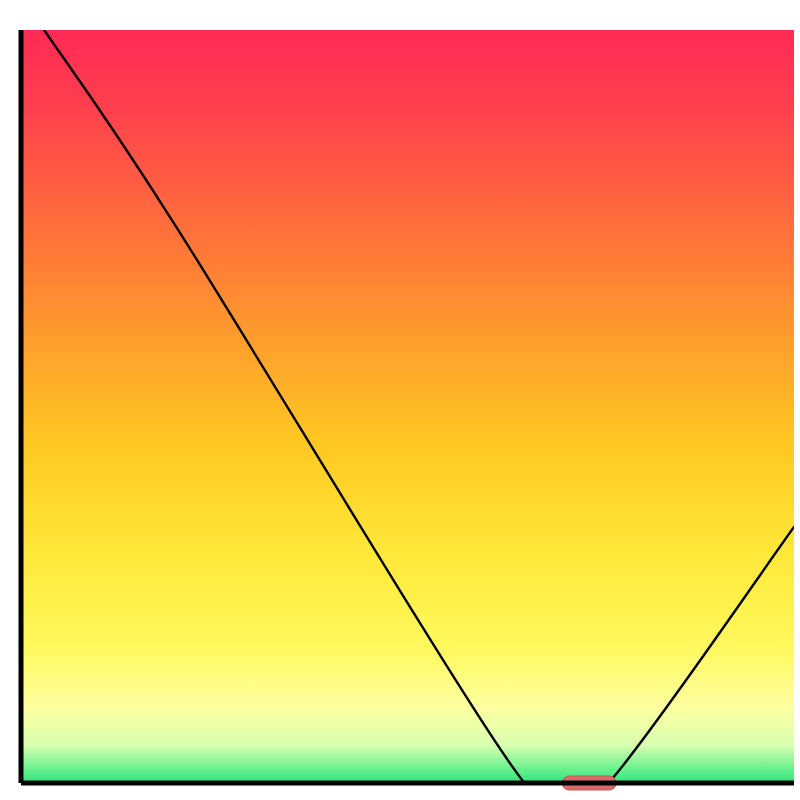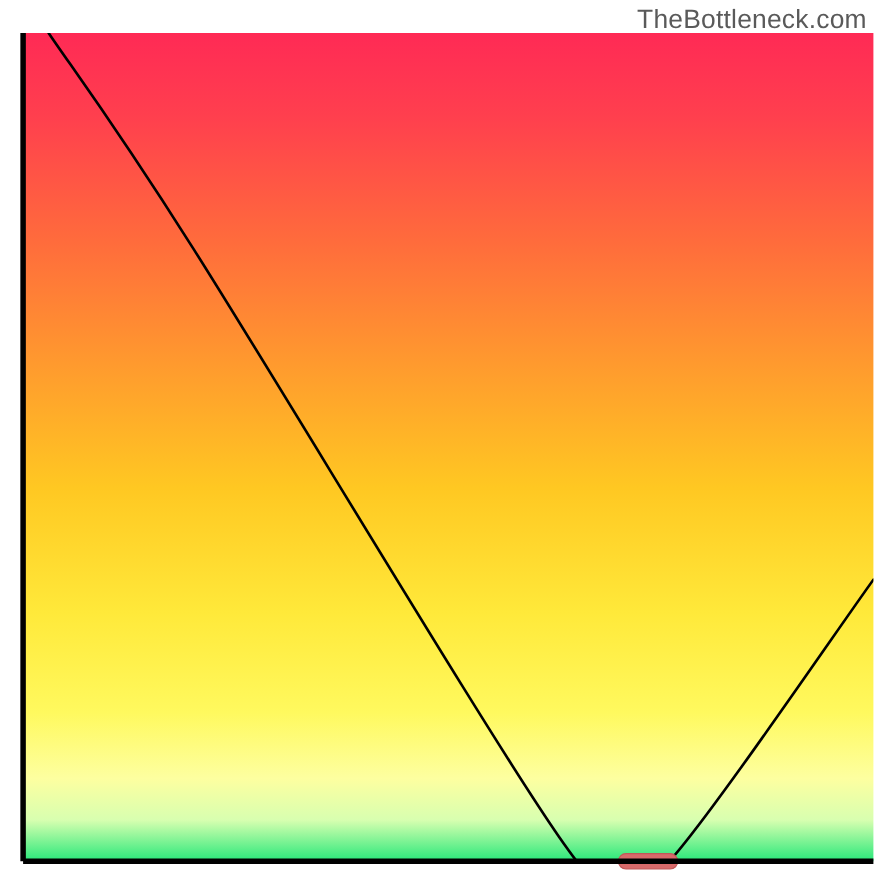--- a/index.html
+++ b/index.html
@@ -29,21 +29,20 @@
   svg.chart {
     position: absolute;
     top: 0;
     left: 0;
   }
 </style>
 </head>
 <body>
 <div class="container">
 
-<div class="watermark">TheBottleneck.com</div>
 
 <svg class="chart" width="800" height="800" viewBox="0 0 800 800">
   <defs>
     <linearGradient id="bg-grad" x1="0" y1="0" x2="0" y2="1">
           <stop offset="0%" stop-color="#ff2a55"></stop>
           <stop offset="10%" stop-color="#ff3f4e"></stop>
           <stop offset="25%" stop-color="#ff6b3c"></stop>
           <stop offset="40%" stop-color="#ff9a2e"></stop>
           <stop offset="55.00000000000001%" stop-color="#ffc822"></stop>
           <stop offset="70%" stop-color="#ffe93a"></stop>

